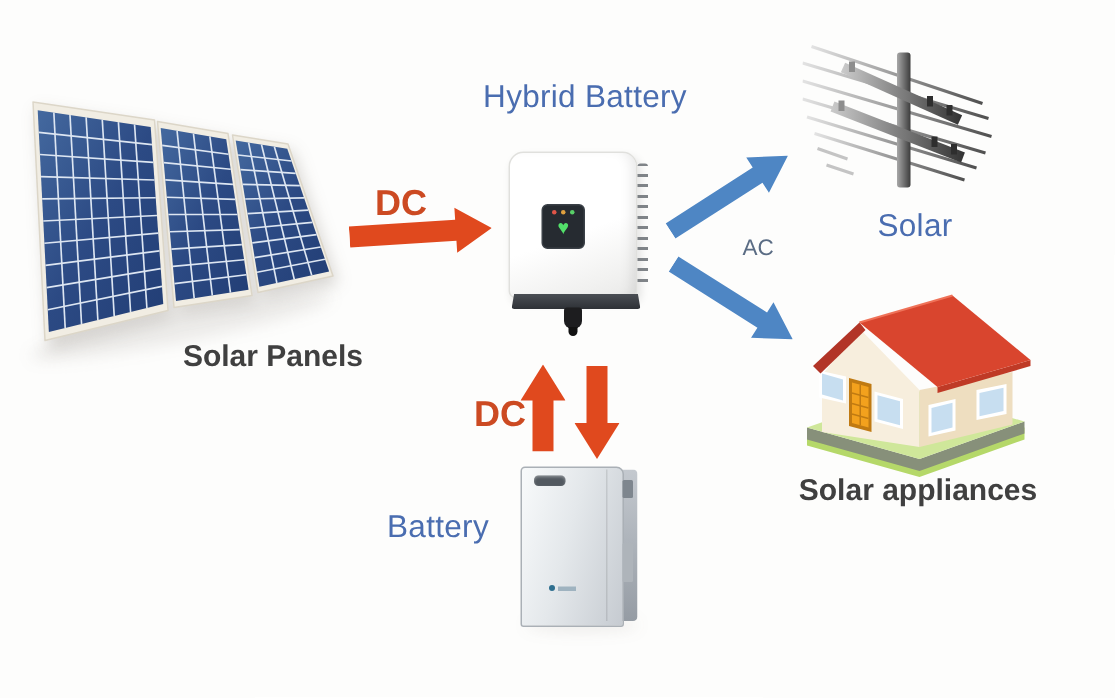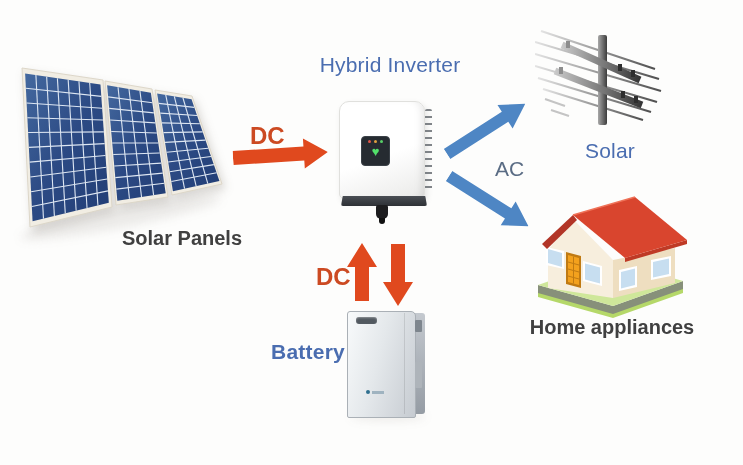--- a/index.html
+++ b/index.html
@@ -7,21 +7,21 @@
     position:relative;width:743px;height:465px;overflow:hidden;
     background:#fdfdfc;
     font-family:"Liberation Sans", sans-serif;
   }
   .abs{position:absolute;}
   .label{position:absolute;white-space:nowrap;}
   .label.centered{transform:translateX(-50%);}
   .lbl-blue{color:#4a6db0;font-size:21px;font-weight:500;letter-spacing:.2px;}
   .lbl-gray{color:#404040;font-size:20px;font-weight:600;}
   .lbl-dc{color:#cc4a22;font-size:24px;font-weight:700;}
-  .lbl-ac{color:#5a6c84;font-size:21px;font-weight:500;}
+  .lbl-ac{color:#5a6c84;font-size:15px;font-weight:500;}
 
   
   .shadow{position:absolute;border-radius:50%;background:rgba(90,80,70,.10);filter:blur(5px);}
 
   
   .inv-body{
     position:absolute;left:339px;top:101px;width:84px;height:96px;
     background:linear-gradient(160deg,#ffffff 55%,#f1f1f0 85%,#e9e9e8);
     border:1px solid #e0e0dd;border-radius:10px 10px 5px 5px;
     box-shadow:inset -7px 0 9px -5px rgba(0,0,0,.10), 2px 3px 6px rgba(0,0,0,.10);
@@ -137,21 +137,21 @@
         <line x1="166.34650000000002" y1="126.4725" x2="211.63750000000002" y2="117.8235" stroke="#dde6f2" stroke-width="1.1"></line>
       </g>
     </svg>
   <div class="label centered lbl-gray" style="left:182px;top:227px;">Solar Panels</div>
 
   <div class="label lbl-dc" style="left:250px;top:122px;">DC</div>
   <svg class="abs" style="left:233px;top:141px;transform:rotate(-3.6deg);transform-origin:0 50%;" width="95" height="34" viewBox="0 0 95 34">
       <polygon points="0,10 71,10 71,2 95,17 71,32 71,24 0,24" fill="#e0491e"></polygon>
     </svg>
 
-  <div class="label centered lbl-blue" style="left:390px;top:53px;">Hybrid Inverter</div>
+  <div class="label centered lbl-blue" style="left:390px;top:53px;">Hybrid Battery</div>
   <div>
     <div class="inv-body"></div>
     <div class="inv-vents"></div>
     <div class="inv-screen">
       <span class="inv-leds">
         <i style="background:#e05548"></i>
           <i style="background:#e0a13f"></i>
           <i style="background:#58d068"></i>
       </span>
       <span class="inv-heart">♥</span>
@@ -235,31 +235,31 @@
     <polygon points="84,80 102,76 102,97 84,101" fill="#ffffff"></polygon>
       <polygon points="86,82 100,78.5 100,95 86,98.5" fill="#c7def0"></polygon>
     <polygon points="116,70 136,66 136,86 116,90" fill="#ffffff"></polygon>
       <polygon points="118,72 134,68.5 134,84 118,87.5" fill="#c7def0"></polygon>
 
     <polygon points="90,68 152,50 152,54 90,72" fill="#bf3a26"></polygon>
     <polygon points="38,25 100,7 152,50 90,68" fill="#d9452e"></polygon>
     <polygon points="38,25 7,54 12,59 42,30" fill="#b23527"></polygon>
     <line x1="38" y1="25" x2="100" y2="7" stroke="#ef7258" stroke-width="1.5"></line>
   </svg>
-  <div class="label centered lbl-gray" style="left:612px;top:316px;">Home appliances</div>
+  <div class="label centered lbl-gray" style="left:612px;top:316px;">Solar appliances</div>
 
   <div class="label lbl-dc" style="left:316px;top:263px;">DC</div>
   <svg class="abs" style="left:347px;top:243px;" width="30" height="58" viewBox="0 0 30 58">
       <polygon points="15,0 30,24 22,24 22,58 8,58 8,24 0,24" fill="#e0491e"></polygon>
     </svg>
   <svg class="abs" style="left:383px;top:244px;" width="30" height="62" viewBox="0 0 30 62">
       <polygon points="8,0 22,0 22,38 30,38 15,62 0,38 8,38" fill="#e0491e"></polygon>
     </svg>
 
-  <div class="label centered lbl-blue" style="left:308px;top:340px;font-weight:bold;">Battery</div>
+  <div class="label centered lbl-blue" style="left:292px;top:340px;">Battery</div>
   <div>
     <div class="bat-side"></div>
     <div class="bat-body"></div>
     <div class="bat-slot"></div>
     <div class="bat-seam"></div>
     <div class="bat-port1"></div>
     <div class="bat-port2"></div>
     <div class="bat-logo">
         <i></i>
         <b></b>

